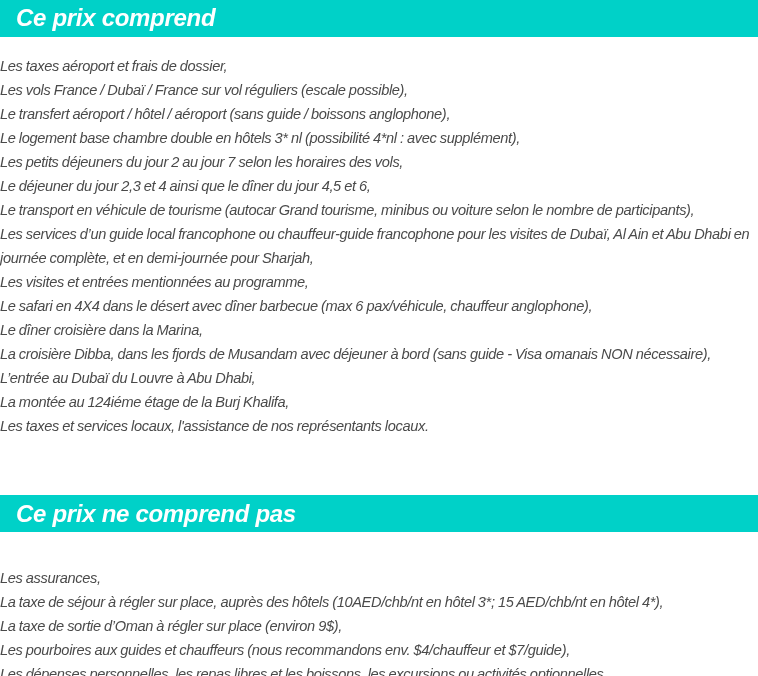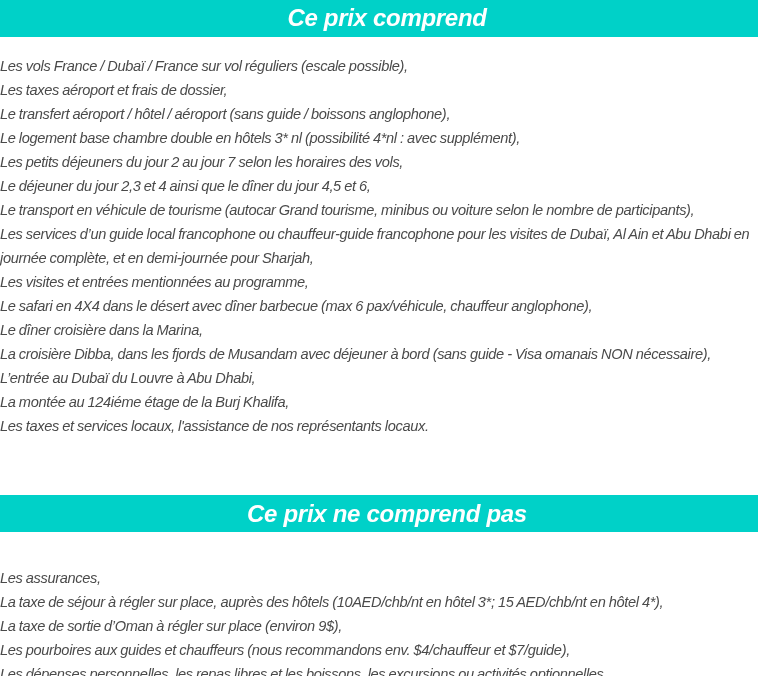--- a/index.html
+++ b/index.html
@@ -20,21 +20,20 @@
     width: 758px;
     background: #00d1c8;
     color: #ffffff;
     box-sizing: border-box;
     padding-left: 16px;
     font-family: "Liberation Sans", sans-serif;
     font-style: italic;
     font-weight: bold;
     font-size: 24px;
     letter-spacing: -0.3px;
-    text-align: center;
   }
   #hdr-1 {
     top: 0;
     height: 37px;
     line-height: 36px;
   }
   #hdr-2 {
     top: 487px;
     height: 37px;
     line-height: 37px;
@@ -65,22 +64,22 @@
   }
 </style>
 </head>
 <body>
 
 <div id="hdr-1" class="section-header">
   <span>Ce prix comprend</span>
 </div>
 
 <ul id="list-1" class="item-list">
+  <li>Les taxes aéroport et frais de dossier,</li>
   <li>Les vols France / Dubaï / France sur vol réguliers (escale possible),</li>
-  <li>Les taxes aéroport et frais de dossier,</li>
   <li>Le transfert aéroport / hôtel / aéroport (sans guide / boissons anglophone),</li>
   <li>Le logement base chambre double en hôtels 3* nl (possibilité 4*nl : avec supplément),</li>
   <li>Les petits déjeuners du jour 2 au jour 7 selon les horaires des vols,</li>
   <li>Le déjeuner du jour 2,3 et 4 ainsi que le dîner du jour 4,5 et 6,</li>
   <li>Le transport en véhicule de tourisme (autocar Grand tourisme, minibus ou voiture selon le nombre de participants),</li>
   <li class="wrap">Les services d’un guide local francophone ou chauffeur-guide francophone pour les visites de Dubaï, Al Ain et Abu Dhabi en journée complète, et en demi-journée pour Sharjah,</li>
   <li>Les visites et entrées mentionnées au programme,</li>
   <li>Le safari en 4X4 dans le désert avec dîner barbecue (max 6 pax/véhicule, chauffeur anglophone),</li>
   <li>Le dîner croisière dans la Marina,</li>
   <li>La croisière Dibba, dans les fjords de Musandam avec déjeuner à bord (sans guide - Visa omanais NON nécessaire),</li>

